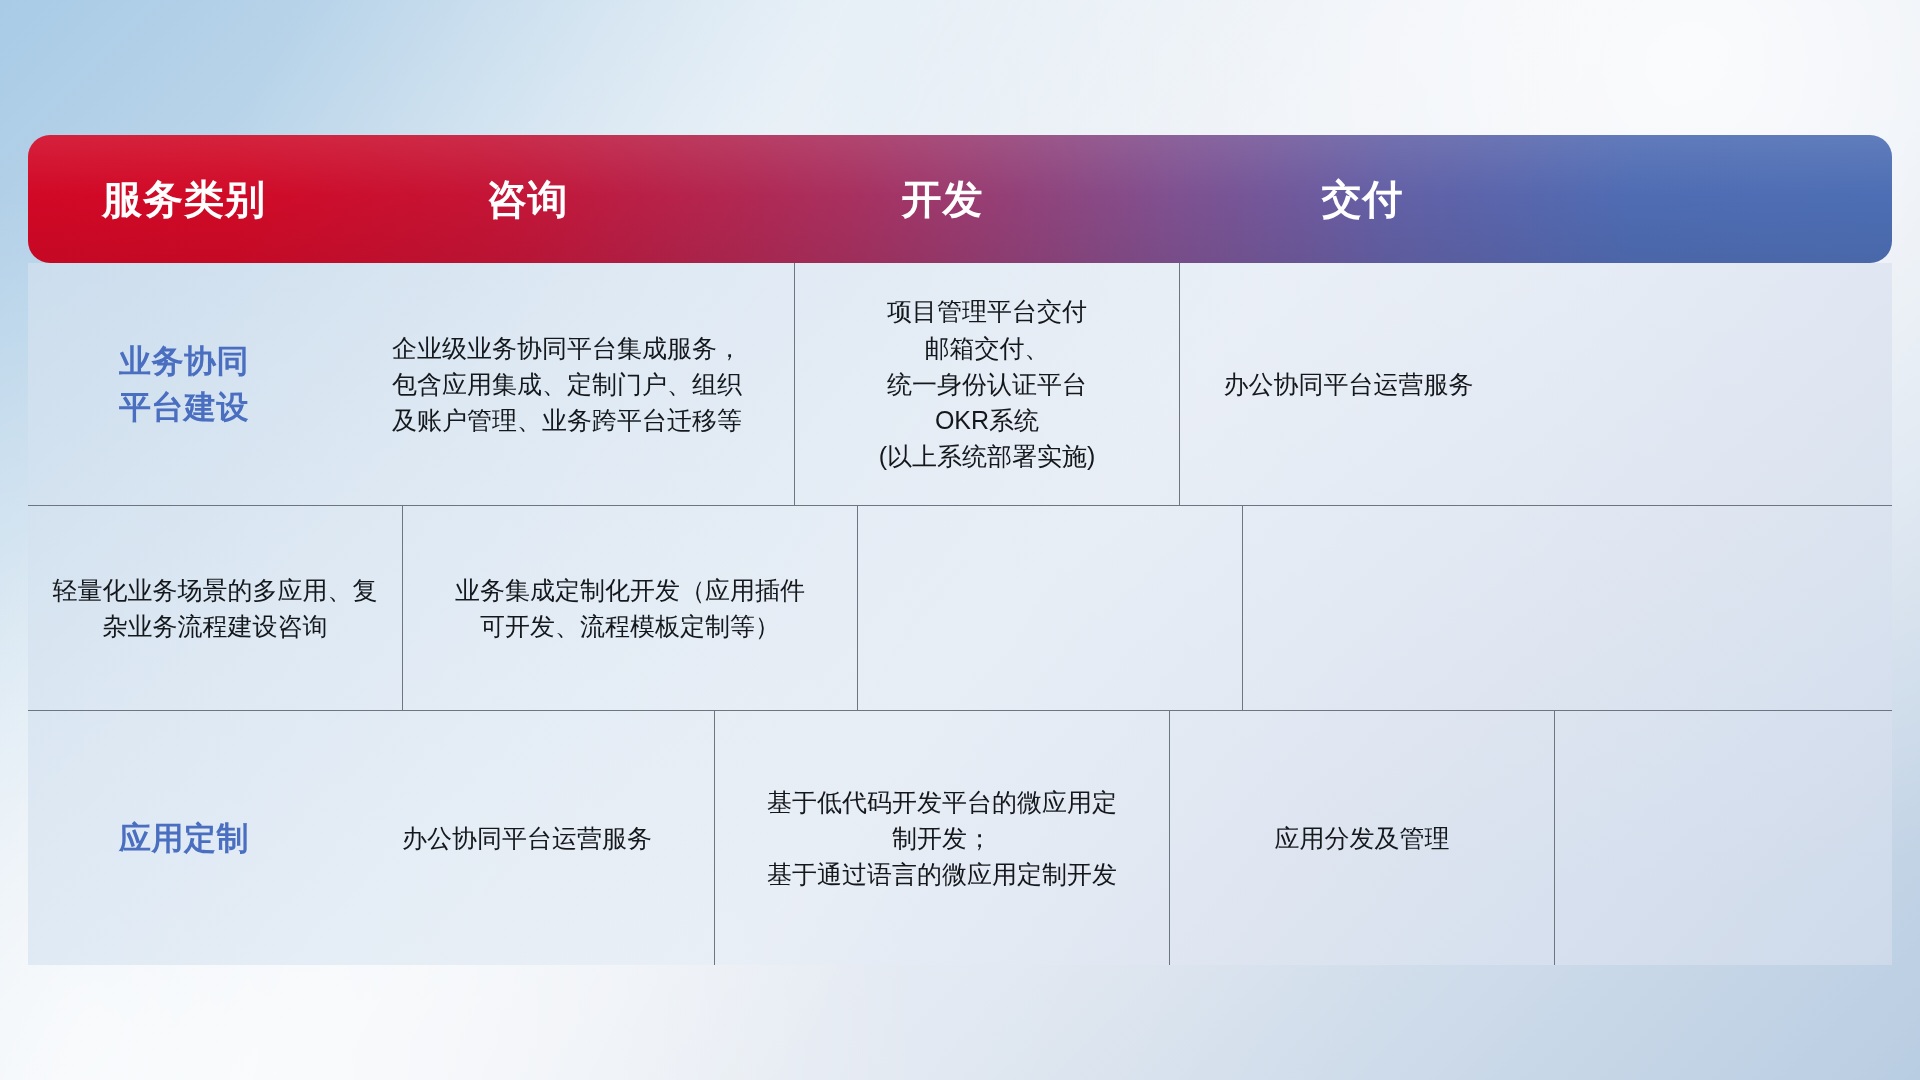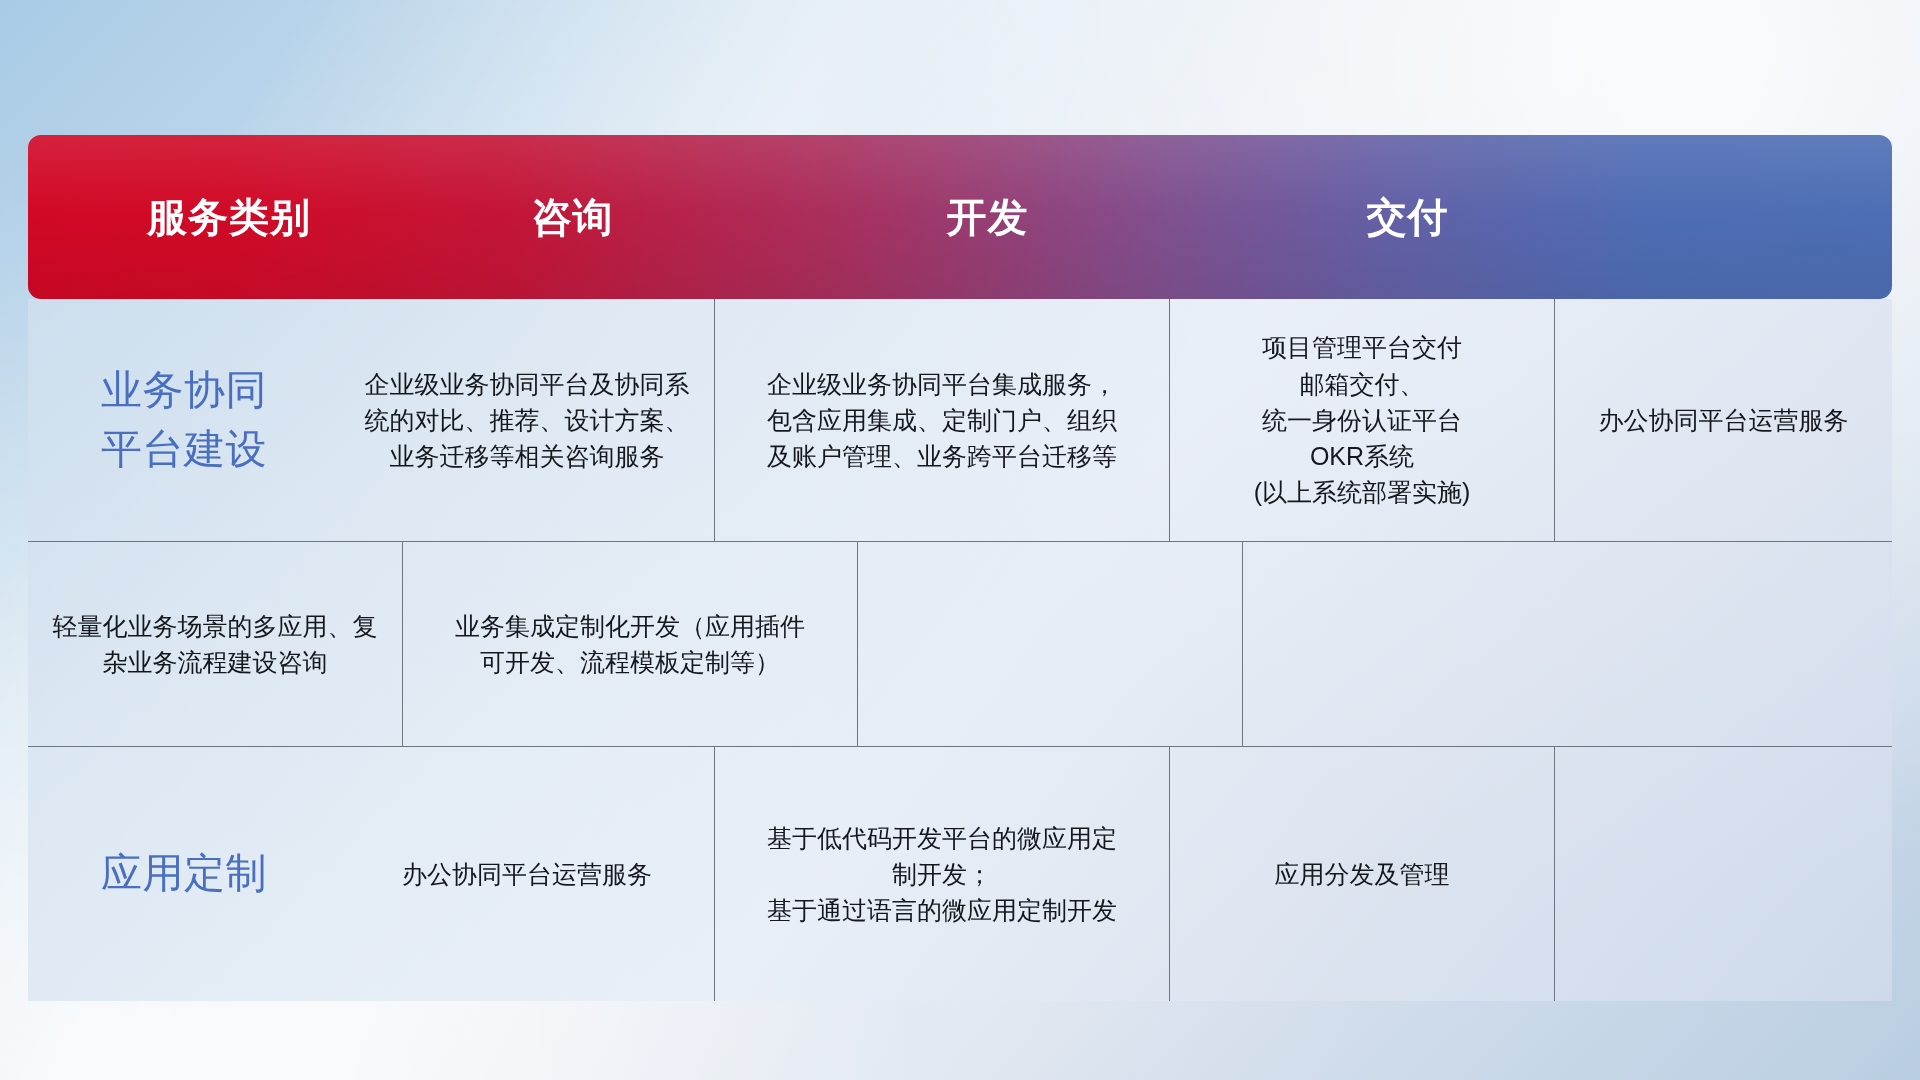--- a/index.html
+++ b/index.html
@@ -34,36 +34,35 @@
   .table-wrap {
     position: absolute;
     left: 28px;
     top: 135px;
     width: 1864px;
     height: 830px;
   }
 
   
   .thead {
-    height: 164px;
-    border-radius: 13px;
+    height: 128px;
+    border-radius: 22px;
     background: linear-gradient(92deg,
         #d10826 0%,
         #d00a27 11%,
         #c41537 26%,
         #a8305f 44%,
         #80508f 61%,
         #6360a6 73%,
         #4f6cb3 86%,
         #4d6eb4 100%);
     display: flex;
     align-items: center;
     overflow: hidden;
     position: relative;
-    padding-left: 45px;
   }
   .thead::after {
     content: "";
     position: absolute;
     inset: 0;
     background: linear-gradient(180deg, rgba(255,255,255,0.10) 0%, rgba(255,255,255,0.0) 48%, rgba(0,0,0,0.06) 100%);
     pointer-events: none;
   }
 
   .th {
@@ -115,22 +114,22 @@
 
   
   .c1 { width: 312px; border-right: none; }
   .c2 { width: 375px; }
   .c3 { width: 455px; }
   .c4 { width: 385px; }
   .c5 { width: 337px; border-right: none; }
 
   .cat {
     color: #4a6fc0;
-    font-size: 41px;
-    font-weight: normal;
+    font-size: 32px;
+    font-weight: bold;
     line-height: 1.45;
     letter-spacing: 0.5px;
   }
 
   .txt { white-space: pre-line; }
 </style>
 </head>
 <body>
 
 <div class="bg-sheen"></div>
@@ -144,25 +143,20 @@
     <div class="th c4">交付</div>
   </div>
 
   <div class="tbody">
 
     <div class="row row-1">
       <div class="cell c1">
         <span class="cat txt">业务协同
 平台建设</span>
       </div>
-      <div class="cell c2">
-        <span class="txt">企业级业务协同平台及协同系
-统的对比、推荐、设计方案、
-业务迁移等相关咨询服务</span>
-      </div>
       <div class="cell c3">
         <span class="txt">企业级业务协同平台集成服务，
 包含应用集成、定制门户、组织
 及账户管理、业务跨平台迁移等</span>
       </div>
       <div class="cell c4">
         <span class="txt">项目管理平台交付
 邮箱交付、
 统一身份认证平台
 OKR系统

